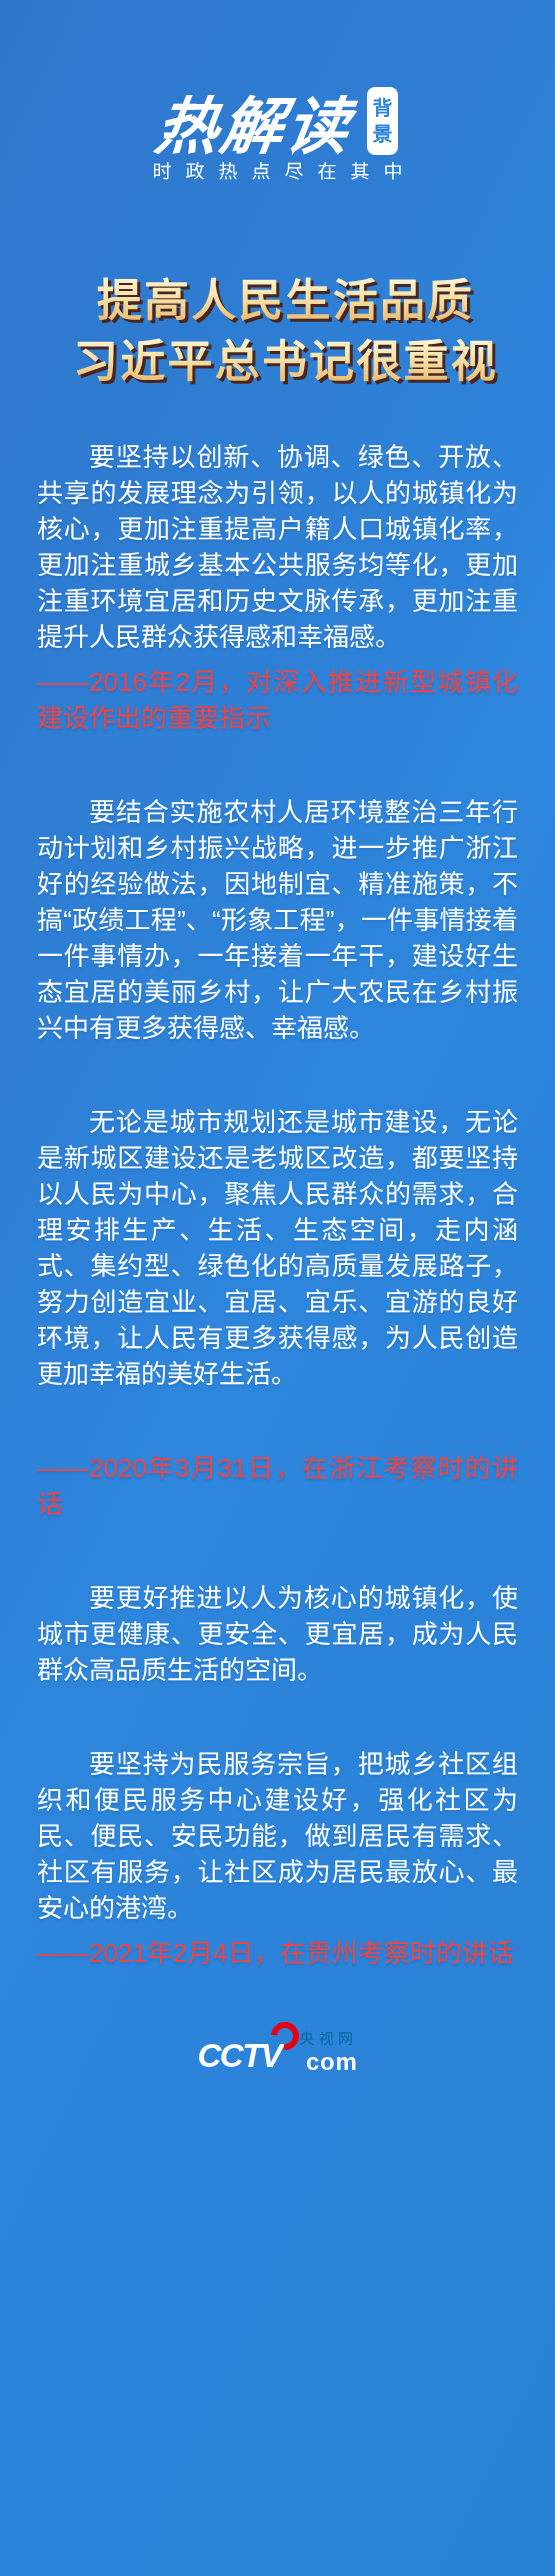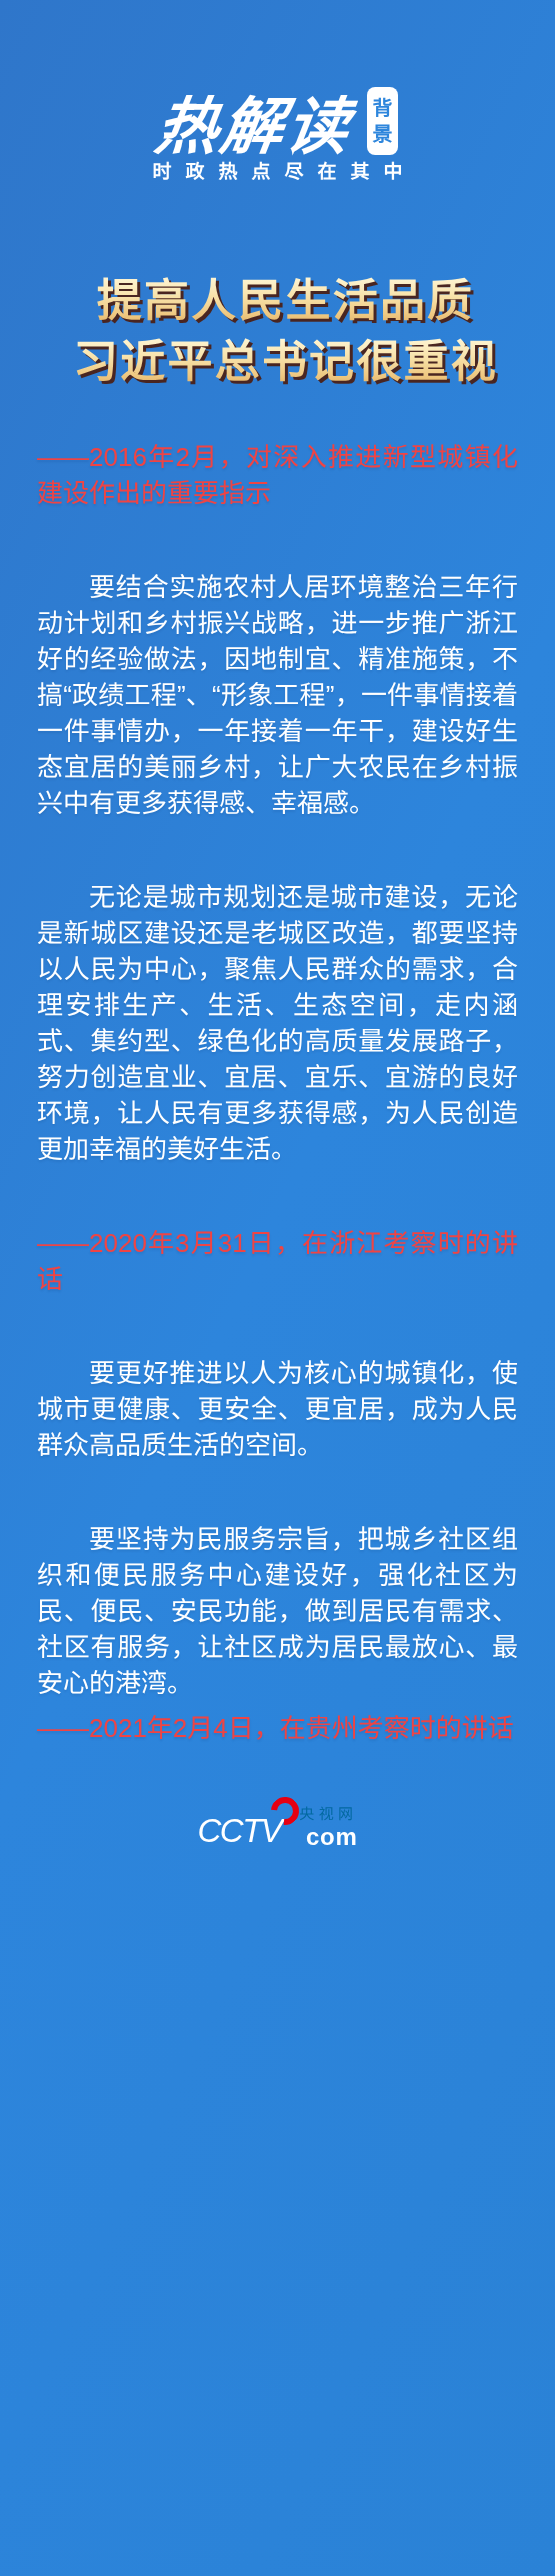--- a/index.html
+++ b/index.html
@@ -28,21 +28,21 @@
     width: 31px; height: 68px;
     background: #ffffff; border-radius: 8.1px;
     display: flex; flex-direction: column; align-items: center; justify-content: center;
     gap: 1.5px;
   }
   .badge span { color: #2e86dc; font-size: 20px; line-height: 24px; font-weight: 700; }
   .tagline {
     margin-top: 4.4px;
     color: #ffffff; font-size: 19px; line-height: 25px;
     letter-spacing: 14px; padding-left: 14px;
-    font-weight: 700;
+    font-weight: 400;
   }
 
   
   .title { margin-top: 86px; text-align: center; font-size: 45px; line-height: 61px; font-weight: 900; letter-spacing: 2.2px; padding-left: 16px; }
   .title .gold {
     display: block;
     background: linear-gradient(180deg, #fff8dc 6%, #f8e3ab 42%, #eec77f 74%, #d8a45c 100%);
     -webkit-background-clip: text; background-clip: text;
     -webkit-text-fill-color: transparent; color: transparent;
     filter: drop-shadow(3px 3.7px 0px rgba(77,25,8,0.88));
@@ -61,21 +61,21 @@
     color: #ef4444; font-size: 26px; line-height: 36px;
     text-align: justify; font-weight: 300;
     text-shadow: 0 1.5px 2.2px rgba(0,40,90,0.12);
   }
 
   
   .footer { margin-top: 55px; display: flex; justify-content: center; }
   .cctv-logo { position: relative; width: 160px; height: 53px; }
   .cctv-word {
     position: absolute; left: 0; bottom: 4.4px;
-    font-size: 33px; font-weight: 400; font-style: italic;
+    font-size: 33px; font-weight: 700; font-style: italic;
     color: #ffffff; letter-spacing: -1.5px;
   }
   .cctv-arc {
     position: absolute; left: 73px; top: -4.4px;
     width: 28px; height: 28px;
     border: 6.7px solid #e60012; border-radius: 50%;
     border-left-color: transparent;
     transform: rotate(-40deg);
   }
   .cctv-cn {
@@ -102,20 +102,21 @@
     </div>
     <div class="tagline">时政热点尽在其中</div>
   </header>
 
   <h1 class="title">
     <span class="gold">提高人民生活品质</span>
     <span class="gold">习近平总书记很重视</span>
   </h1>
 
   <section class="quote first">
+    <p class="q">要坚持以创新、协调、绿色、开放、共享的发展理念为引领，以人的城镇化为核心，更加注重提高户籍人口城镇化率，更加注重城乡基本公共服务均等化，更加注重环境宜居和历史文脉传承，更加注重提升人民群众获得感和幸福感。</p>
     <p class="src">——2016年2月，对深入推进新型城镇化建设作出的重要指示</p>
   </section>
 
   <section class="quote">
     <p class="q">要结合实施农村人居环境整治三年行动计划和乡村振兴战略，进一步推广浙江好的经验做法，因地制宜、精准施策，不搞“政绩工程”、“形象工程”，一件事情接着一件事情办，一年接着一年干，建设好生态宜居的美丽乡村，让广大农民在乡村振兴中有更多获得感、幸福感。</p>
   </section>
 
   <section class="quote">
     <p class="q">无论是城市规划还是城市建设，无论是新城区建设还是老城区改造，都要坚持以人民为中心，聚焦人民群众的需求，合理安排生产、生活、生态空间，走内涵式、集约型、绿色化的高质量发展路子，努力创造宜业、宜居、宜乐、宜游的良好环境，让人民有更多获得感，为人民创造更加幸福的美好生活。</p>
   </section>

